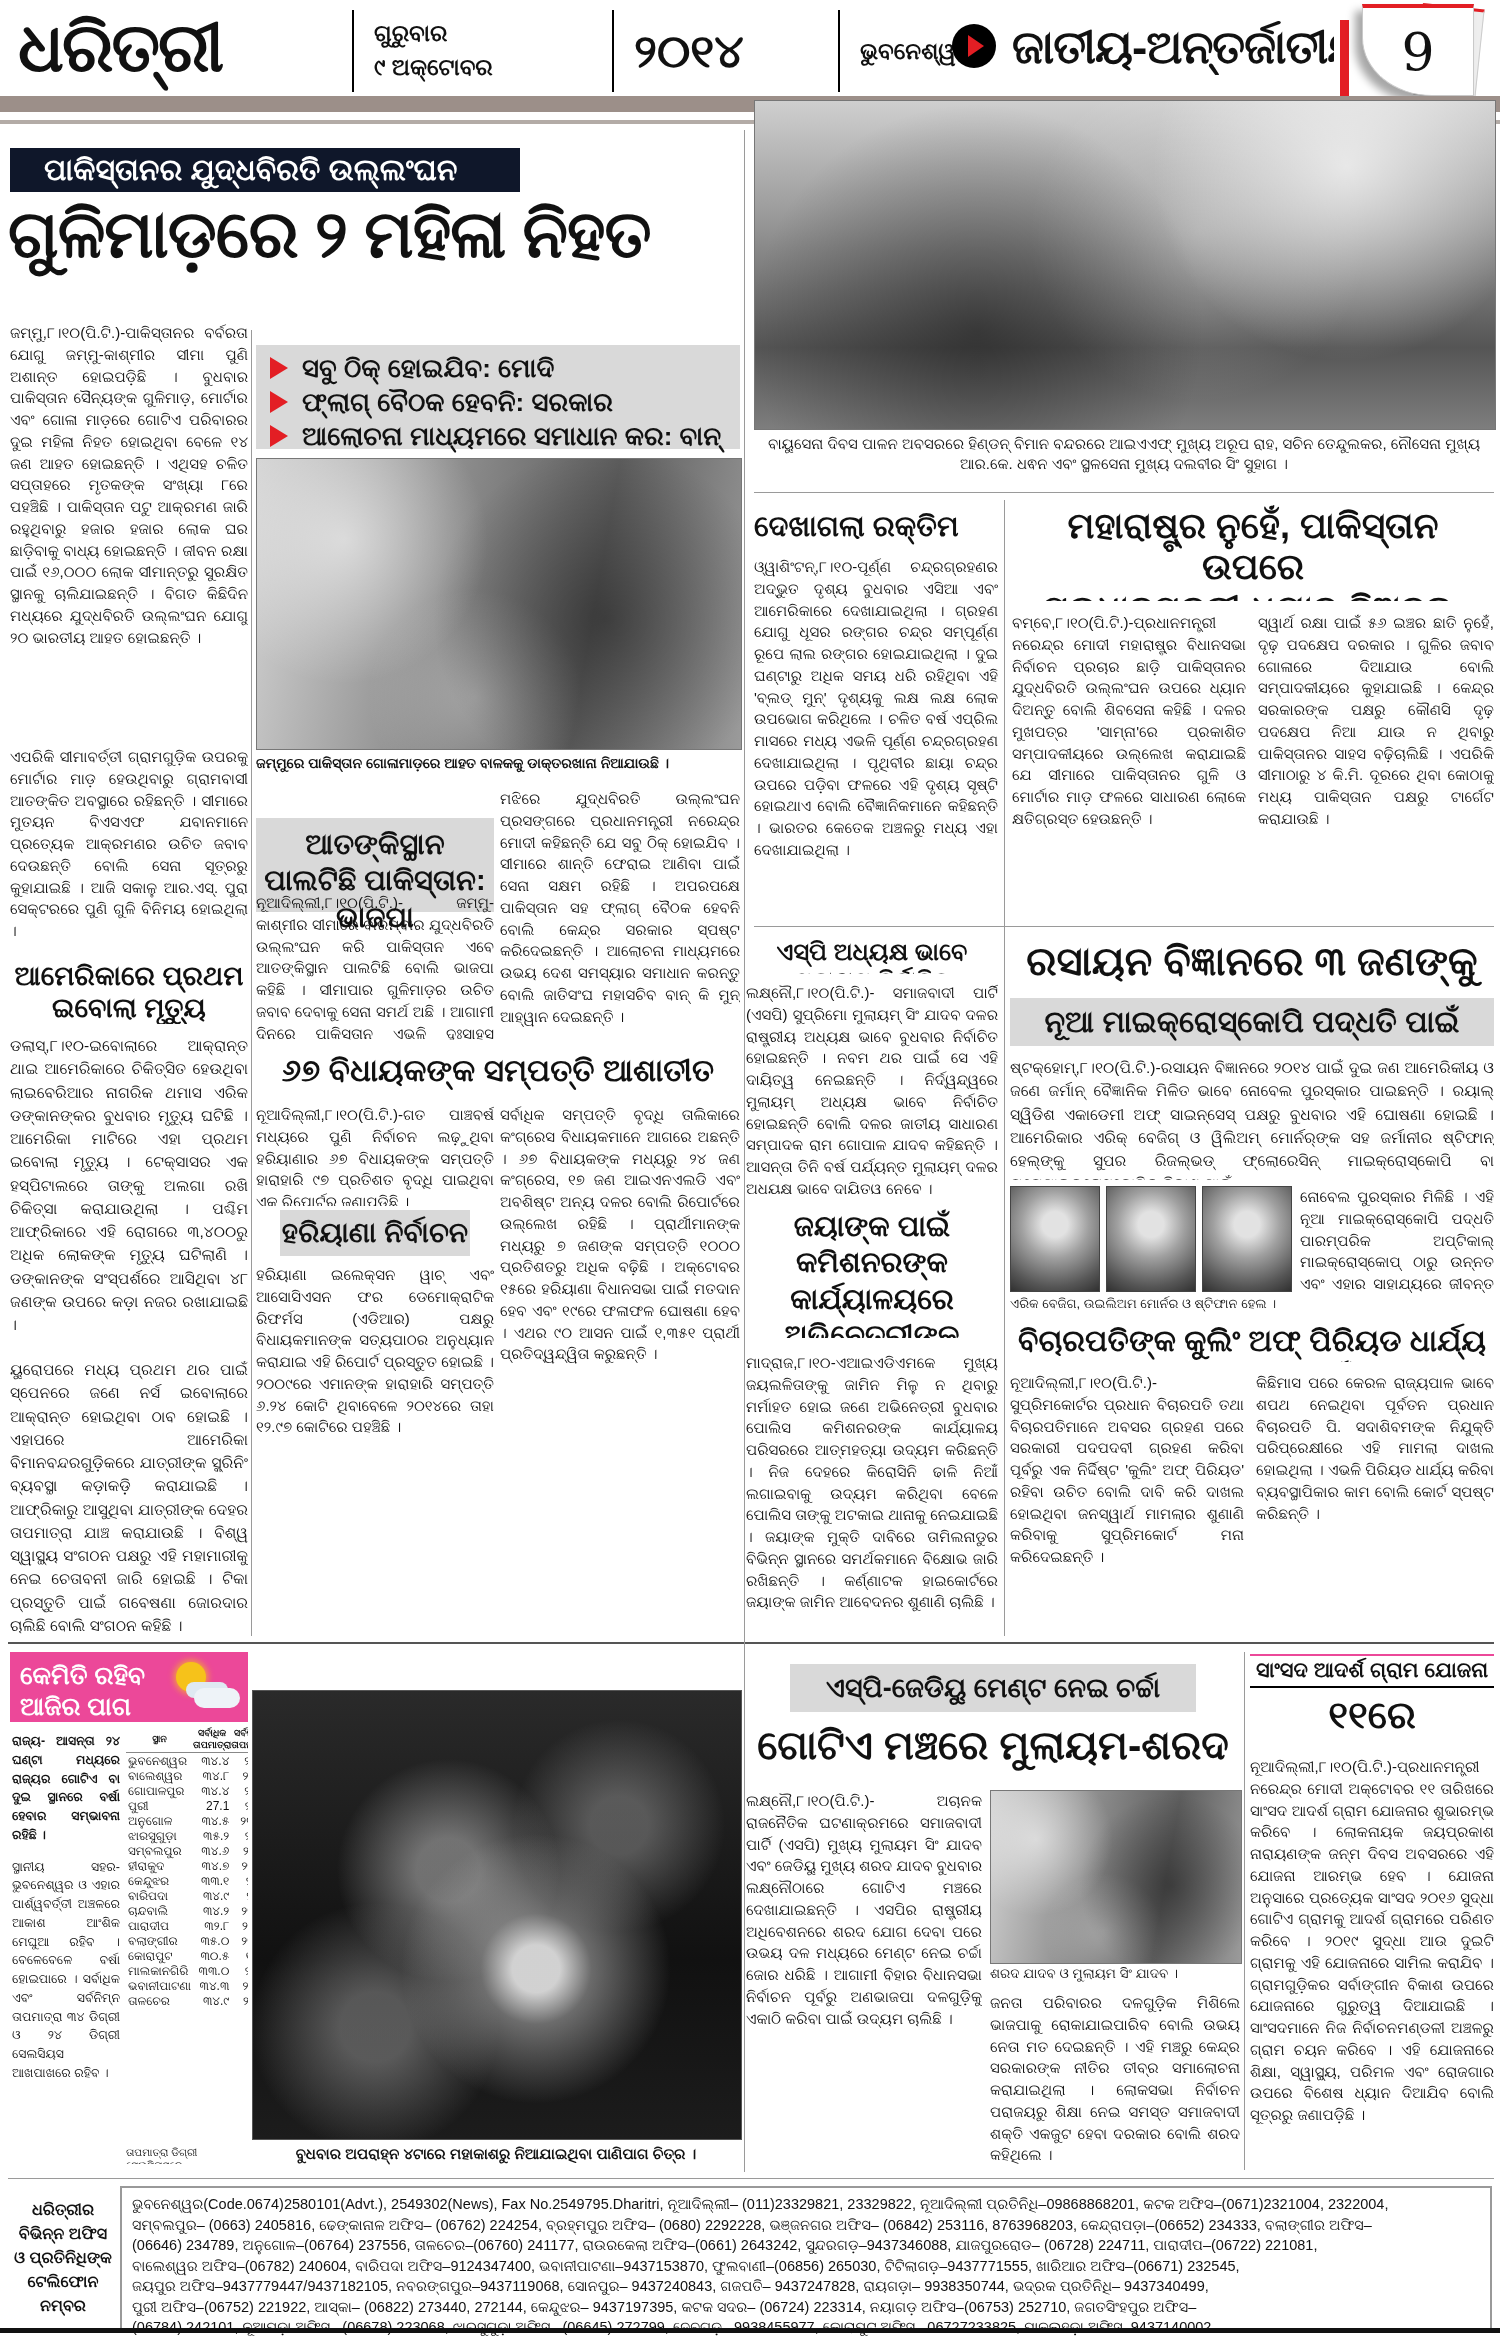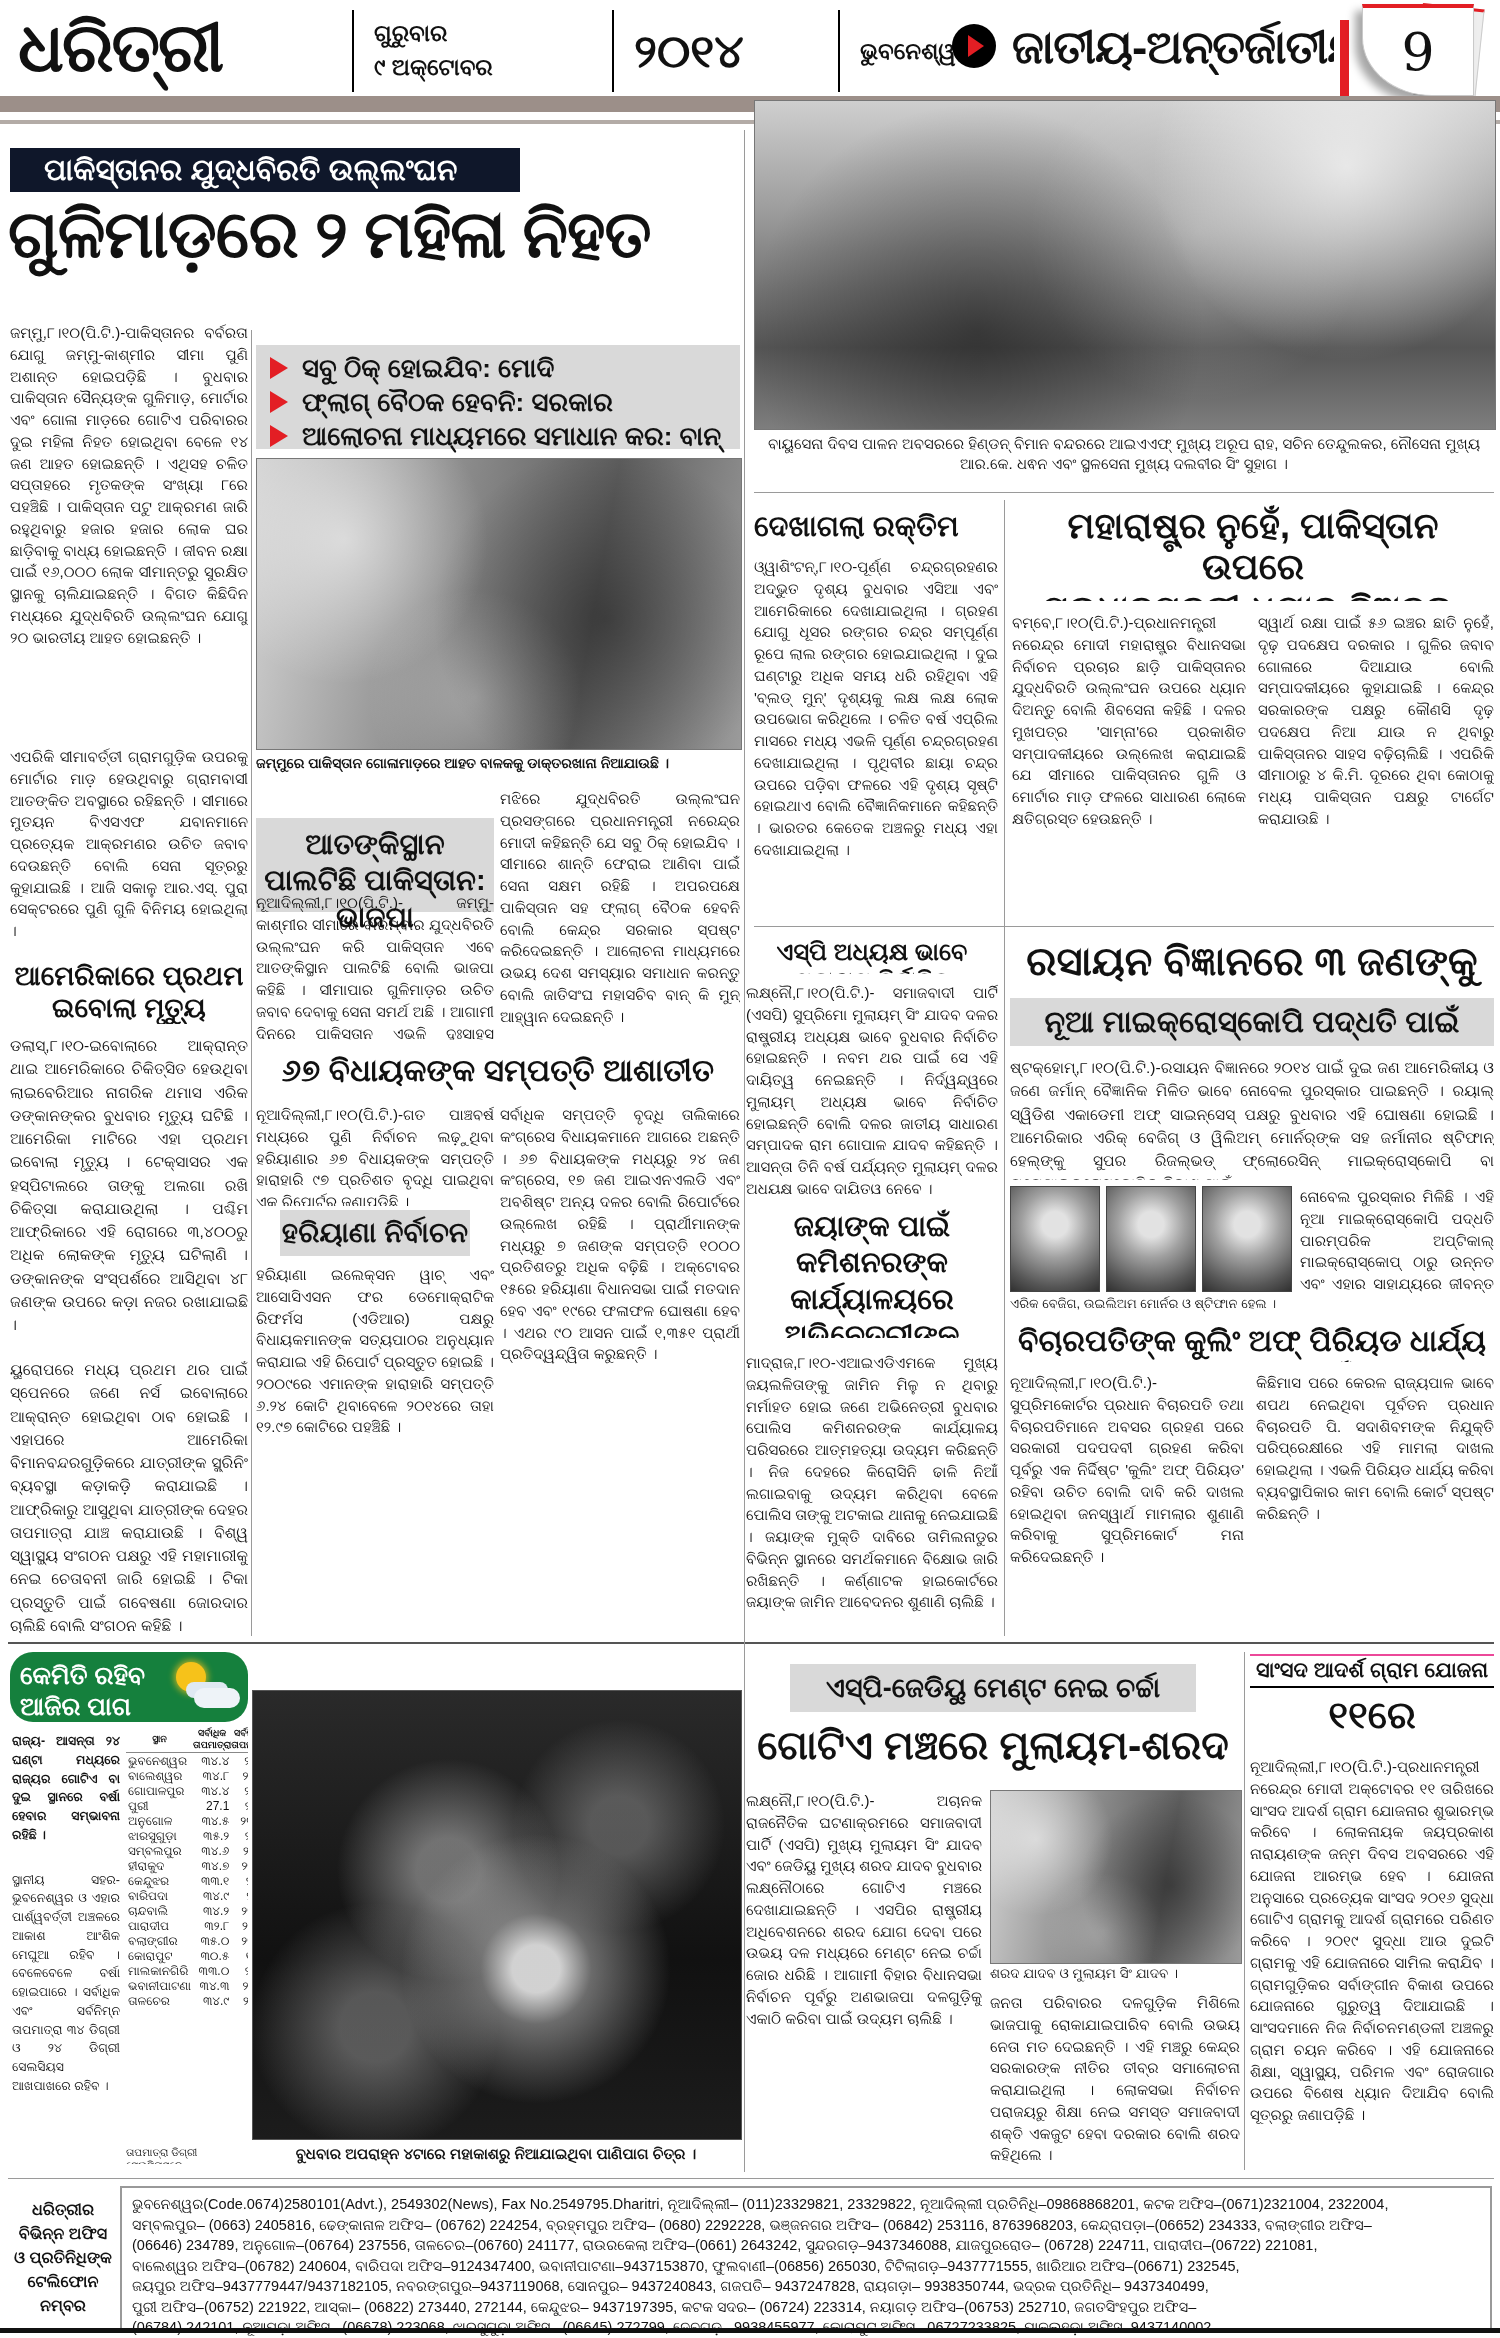--- a/index.html
+++ b/index.html
@@ -60,21 +60,21 @@
      border:1px solid #777;}
   .headshot{background:radial-gradient(circle at 50% 36%, #e2e2e2 0 16%, #a0a0a0 42%, #565656 78%, #303030);border:1px solid #444;}
   .satellite{background:
      radial-gradient(circle at 58% 62%, rgba(230,230,230,.9) 0 6%, rgba(180,180,180,.55) 14%, transparent 34%),
      radial-gradient(circle at 40% 40%, rgba(200,200,200,.5) 0 8%, transparent 28%),
      radial-gradient(circle at 75% 30%, rgba(160,160,160,.45) 0 6%, transparent 22%),
      radial-gradient(circle at 25% 75%, rgba(190,190,190,.4) 0 7%, transparent 25%),
      linear-gradient(180deg,#2a2a2a,#111 60%,#1c1c1c);
      border:1px solid #555;}
   
-  .wx-head{background:#15803d;color:#fff;border-radius:23px;}
+  .wx-head{background:#ec4899;color:#fff;}
   .wx-title{font-size:25px;font-weight:bold;line-height:1.25;padding:8px 0 0 10px;}
   .suncloud{position:absolute;right:8px;top:10px;width:66px;height:48px;}
   .suncloud .sun{position:absolute;left:2px;top:0;width:30px;height:30px;border-radius:50%;background:#f6c21a;box-shadow:0 0 6px 2px rgba(246,194,26,.7);}
   .suncloud .cloud{position:absolute;right:0;bottom:2px;width:46px;height:20px;background:#eef3f8;border-radius:12px;box-shadow:-10px -8px 0 -2px #dfe9f2;}
   .wx-txt{font-size:12.5px;line-height:1.5;text-align:justify;}
   .wx-table{width:100%;border-collapse:collapse;font-size:12px;}
   .wx-table th{font-size:9.5px;font-weight:bold;text-align:center;padding:1px 0;border-bottom:1px solid #888;}
   .wx-table td{padding:0.5px 2px;white-space:nowrap;}
   .wx-table td.n{text-align:right;}
   
@@ -199,21 +199,21 @@
       <div>କେମିତି ରହିବ</div>
       <div>ଆଜିର ପାଗ</div>
     </div>
     <div class="suncloud">
         <div class="sun"></div>
         <div class="cloud"></div>
       </div>
   </div>
   <div class="abs wx-txt clip" style="left:12px;top:1732px;width:108px;height:430px;">
     <div class="b">ରାଜ୍ୟ- ଆସନ୍ତା ୨୪ ଘଣ୍ଟା ମଧ୍ୟରେ ରାଜ୍ୟର ଗୋଟିଏ ବା ଦୁଇ ସ୍ଥାନରେ ବର୍ଷା ହେବାର ସମ୍ଭାବନା ରହିଛି ।</div>
-    <div style="margin-top:26px;">ସ୍ଥାନୀୟ ସହର- ଭୁବନେଶ୍ୱର ଓ ଏହାର ପାର୍ଶ୍ୱବର୍ତ୍ତୀ ଅଞ୍ଚଳରେ ଆକାଶ ଆଂଶିକ ମେଘୁଆ ରହିବ । ବେଳେବେଳେ ବର୍ଷା ହୋଇପାରେ । ସର୍ବାଧିକ ଏବଂ ସର୍ବନିମ୍ନ ତାପମାତ୍ରା ୩୪ ଡିଗ୍ରୀ ଓ ୨୪ ଡିଗ୍ରୀ ସେଲସିୟସ ଆଖପାଖରେ ରହିବ ।</div>
+    <div style="margin-top:13px;">ସ୍ଥାନୀୟ ସହର- ଭୁବନେଶ୍ୱର ଓ ଏହାର ପାର୍ଶ୍ୱବର୍ତ୍ତୀ ଅଞ୍ଚଳରେ ଆକାଶ ଆଂଶିକ ମେଘୁଆ ରହିବ । ବେଳେବେଳେ ବର୍ଷା ହୋଇପାରେ । ସର୍ବାଧିକ ଏବଂ ସର୍ବନିମ୍ନ ତାପମାତ୍ରା ୩୪ ଡିଗ୍ରୀ ଓ ୨୪ ଡିଗ୍ରୀ ସେଲସିୟସ ଆଖପାଖରେ ରହିବ ।</div>
   </div>
 
   <div class="abs clip" style="left:126px;top:1726px;width:122px;height:416px;">
     <table class="wx-table">
       <thead>
         <tr>
           <th>ସ୍ଥାନ</th>
           <th>ସର୍ବାଧିକ ତାପମାତ୍ରା</th>
           <th>ସର୍ବନିମ୍ନ ତାପମାତ୍ରା</th>
         </tr>

